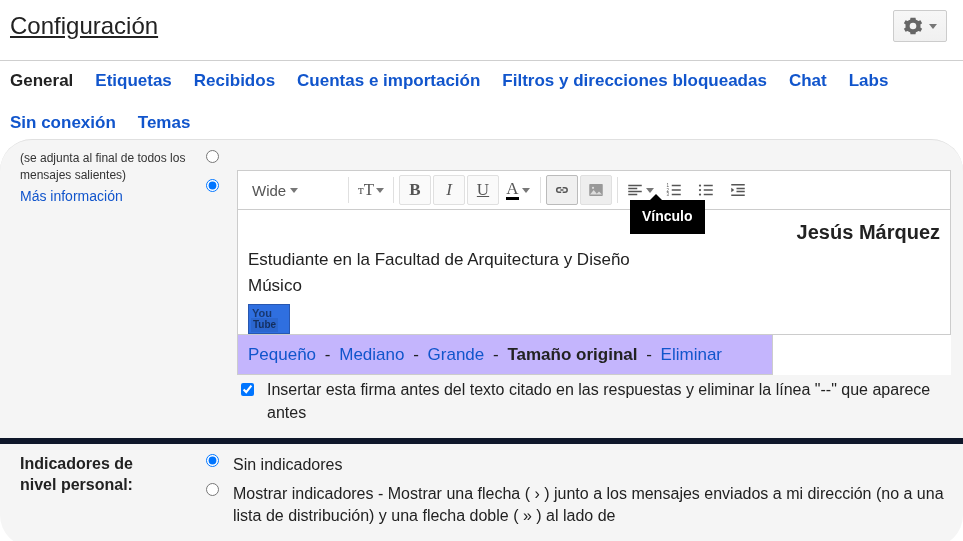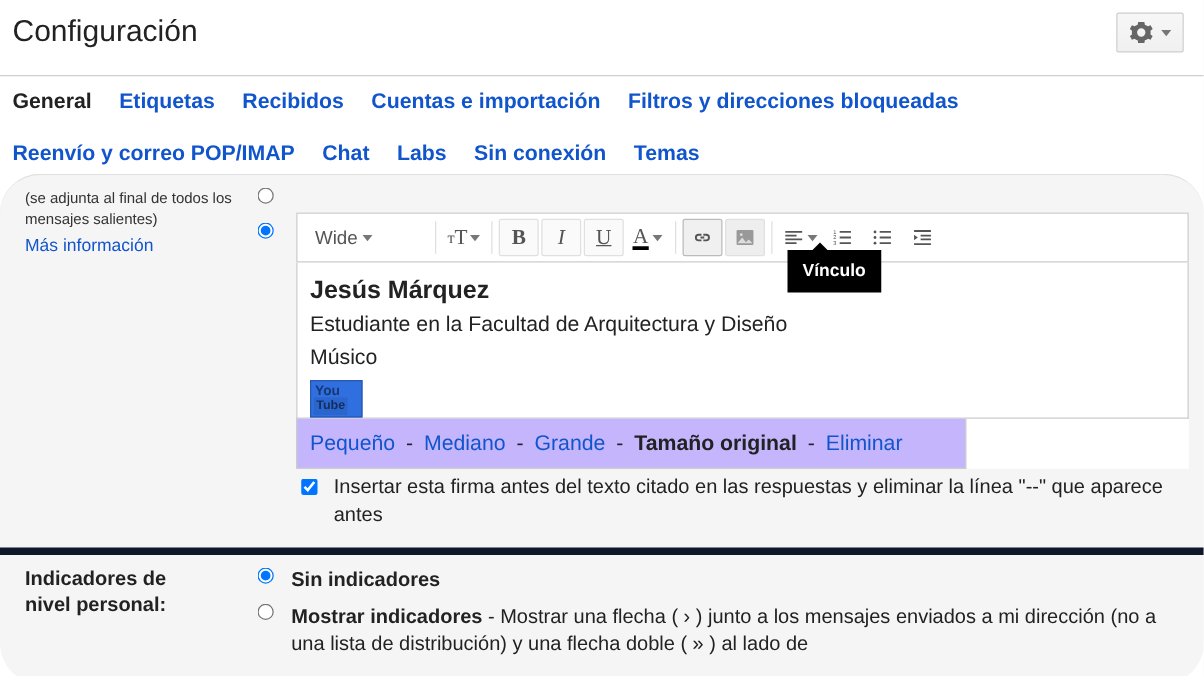--- a/index.html
+++ b/index.html
@@ -10,20 +10,21 @@
     font-size: 13px;
     color: #222;
     width: 963px;
     background: #fff;
   }
   .header {
     display: flex;
     align-items: center;
     justify-content: space-between;
     padding: 10px 16px 18px 10px;
+    text-decoration: underline;
   }
   .page-title {
     font-size: 24px;
     font-weight: 400;
     color: #222;
   }
   .gear-btn {
     width: 54px;
     height: 32px;
     border: 1px solid #ccc;
@@ -181,20 +182,21 @@
   .sig-content {
     border: 1px solid #ccc;
     border-top: none;
     background: #fff;
     padding: 4px 10px 0 10px;
   }
   .sig-name {
     font-weight: 700;
     font-size: 20px;
     padding-top: 4px;
+    text-align: right;
   }
   .sig-line {
     font-size: 17px;
     padding-top: 2px;
   }
   .yt-thumb {
     width: 42px;
     height: 30px;
     background: #2f6fe0;
     margin-top: 6px;
@@ -247,21 +249,21 @@
     font-size: 16px;
     line-height: 1.3;
   }
   .opt-row {
     display: flex;
     align-items: flex-start;
     gap: 6px;
     margin-bottom: 6px;
   }
   .opt-row .txt { font-size: 16px; }
-  .opt-row b { font-weight:700; }
+  .opt-row b { font-weight:400; }
   .svg-icon { width:18px; height:18px; }
   .svg-icon-big { width:20px; height:20px; }
 </style>
 </head>
 <body>
 
 <div class="header">
   <div class="page-title">Configuración</div>
   <div class="gear-btn">
     <svg class="svg-icon-big" viewBox="0 0 24 24">
@@ -272,21 +274,20 @@
 </div>
 
 <div class="divider-top"></div>
 
 <div class="tabs">
   <span class="tab active">General</span>
   <span class="tab">Etiquetas</span>
   <span class="tab">Recibidos</span>
   <span class="tab">Cuentas e importación</span>
   <span class="tab">Filtros y direcciones bloqueadas</span>
-  <span class="tab">Reenvío y correo POP/IMAP</span>
   <span class="tab">Chat</span>
   <span class="tab">Labs</span>
   <span class="tab">Sin conexión</span>
   <span class="tab">Temas</span>
 </div>
 
 <div class="settings-body">
 
   <div class="section">
     <div class="left-col">

